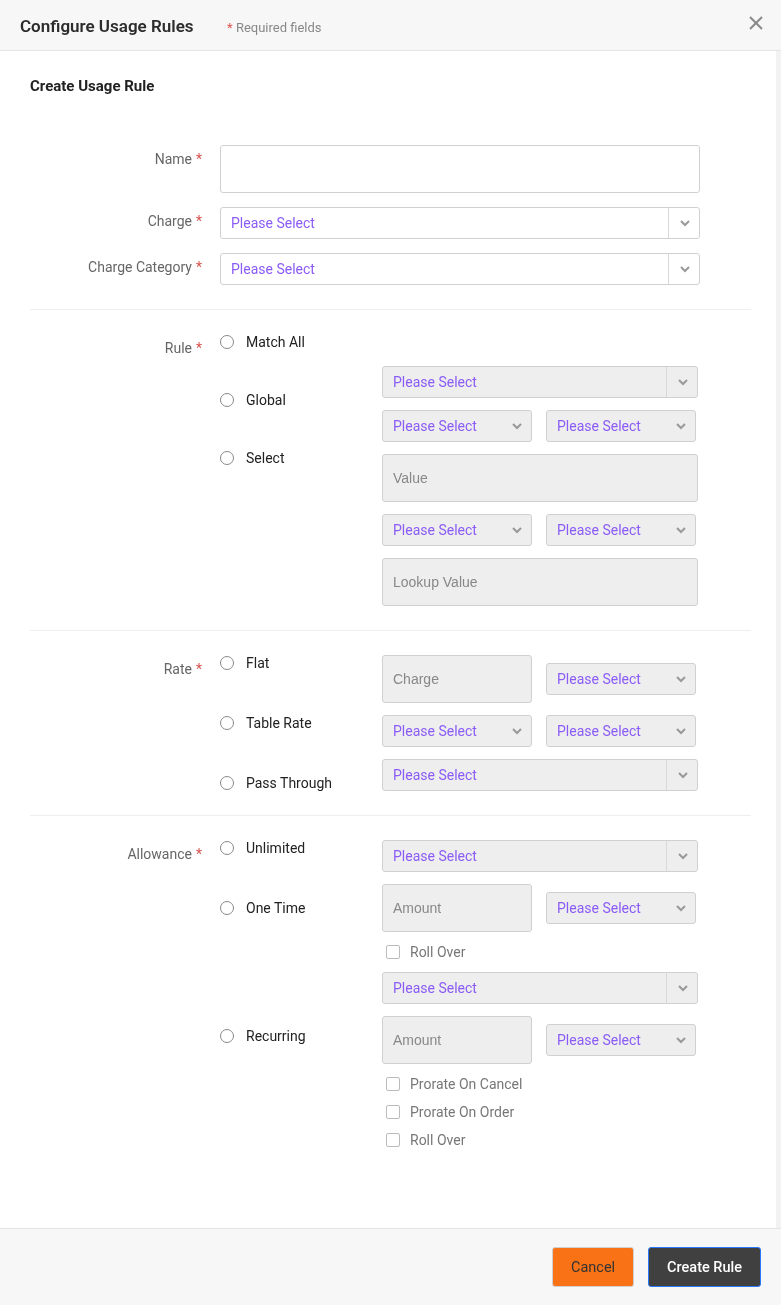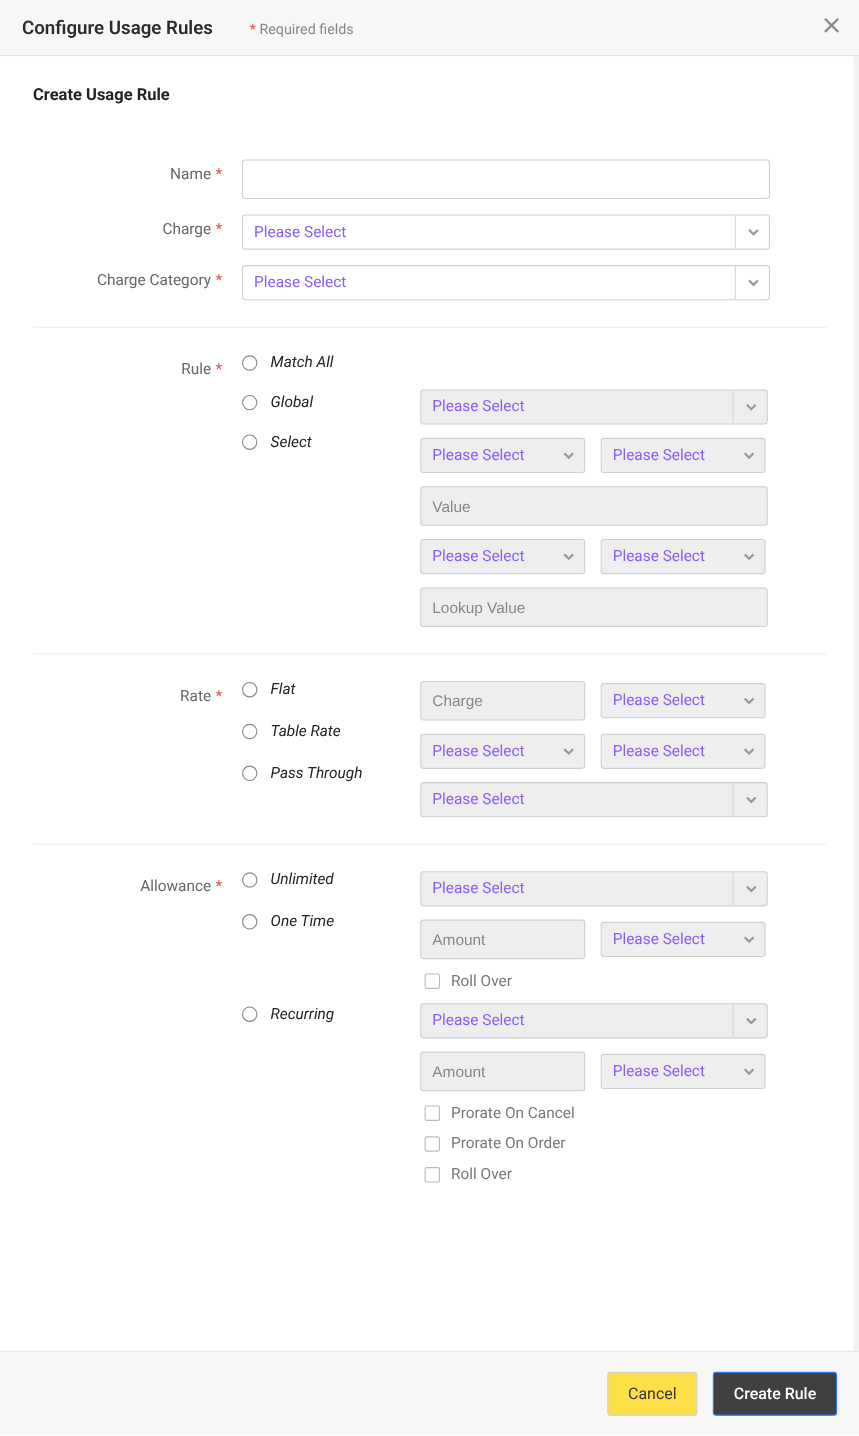--- a/index.html
+++ b/index.html
@@ -23,50 +23,50 @@
 
   .section { border-bottom: 1px solid #eee; padding-bottom: 24px; margin-bottom: 24px; }
   .section:last-of-type { border-bottom: none; }
 
   .row { display: flex; align-items: flex-start; margin-bottom: 14px; }
   .row:last-child { margin-bottom: 0; }
   .label-col { width: 190px; text-align: right; padding-right: 18px; padding-top: 6px; color: #666; font-size: 14px; flex-shrink: 0; }
   .label-col .star { color: #d9534f; margin-left: 4px; }
   .input-col { flex: 1; display: flex; flex-direction: column; gap: 14px; }
 
-  .text-input { width: 480px; height: 36px; border: 1px solid #d0d0d0; border-radius: 3px; padding: 0 10px; font-size: 14px; background: #fff; }
+  .text-input { width: 480px; height: 48px; border: 1px solid #d0d0d0; border-radius: 3px; padding: 0 10px; font-size: 14px; background: #fff; }
   .text-input.disabled { background: #eee; color: #888; }
   .text-input::placeholder { color: #888; }
 
   .select { height: 32px; border: 1px solid #d0d0d0; border-radius: 3px; background: #fff; display: flex; align-items: center; justify-content: space-between; padding: 0 8px 0 10px; cursor: pointer; color: #8b5cf6; font-size: 14px; }
   .select.disabled { background: #eee; cursor: default; }
   .select .chevron { border-left: 1px solid #d8d8d8; padding-left: 10px; margin-left: 8px; height: 100%; display: flex; align-items: center; }
   .select.small .chevron { border-left: none; padding-left: 4px; }
   .select .chevron svg { width: 12px; height: 12px; stroke: #999; stroke-width: 2; fill: none; }
 
   .w480 { width: 480px; }
   .w316 { width: 316px; }
   .w150 { width: 150px; }
 
   .radio-row { display: flex; align-items: center; gap: 12px; }
   .radio { width: 14px; height: 14px; border: 1.5px solid #888; border-radius: 50%; cursor: pointer; flex-shrink: 0; }
   .radio-label { color: #222; font-size: 14px; }
 
   .rule-grid { display: flex; gap: 12px; }
-  .rule-opts { width: 150px; display: flex; flex-direction: column; gap: 14px; font-style: italic; }
+  .rule-opts { width: 150px; display: flex; flex-direction: column; gap: 36px; }
   .rule-ctrls { flex: 1; display: flex; flex-direction: column; gap: 12px; }
   .ctrl-row { display: flex; gap: 14px; align-items: center; }
 
   .check-row { display: flex; align-items: center; gap: 10px; margin-left: 4px; }
   .checkbox { width: 14px; height: 14px; border: 1.5px solid #bbb; border-radius: 2px; cursor: pointer; flex-shrink: 0; }
   .check-label { color: #777; font-size: 14px; }
 
   .footer { background: #f7f7f7; border-top: 1px solid #e5e5e5; padding: 18px 20px; display: flex; justify-content: flex-end; gap: 14px; }
   .btn { height: 40px; padding: 0 18px; border-radius: 3px; font-size: 14.5px; cursor: pointer; display: flex; align-items: center; }
-  .btn-secondary { background: #fde047; border: 1px solid #d0d0d0; color: #333; }
+  .btn-secondary { background: #f97316; border: 1px solid #d0d0d0; color: #333; }
   .btn-primary { background: #404040; border: 1px solid #2979ff; color: #fff; font-weight: 500; }
 
   .scroll-edge { position: absolute; top: 0; right: 0; bottom: 0; width: 5px; background: rgba(0,0,0,0.05); pointer-events:none; }
 </style>
 </head>
 <body>
 
 <div class="modal">
 
   <div class="header">

